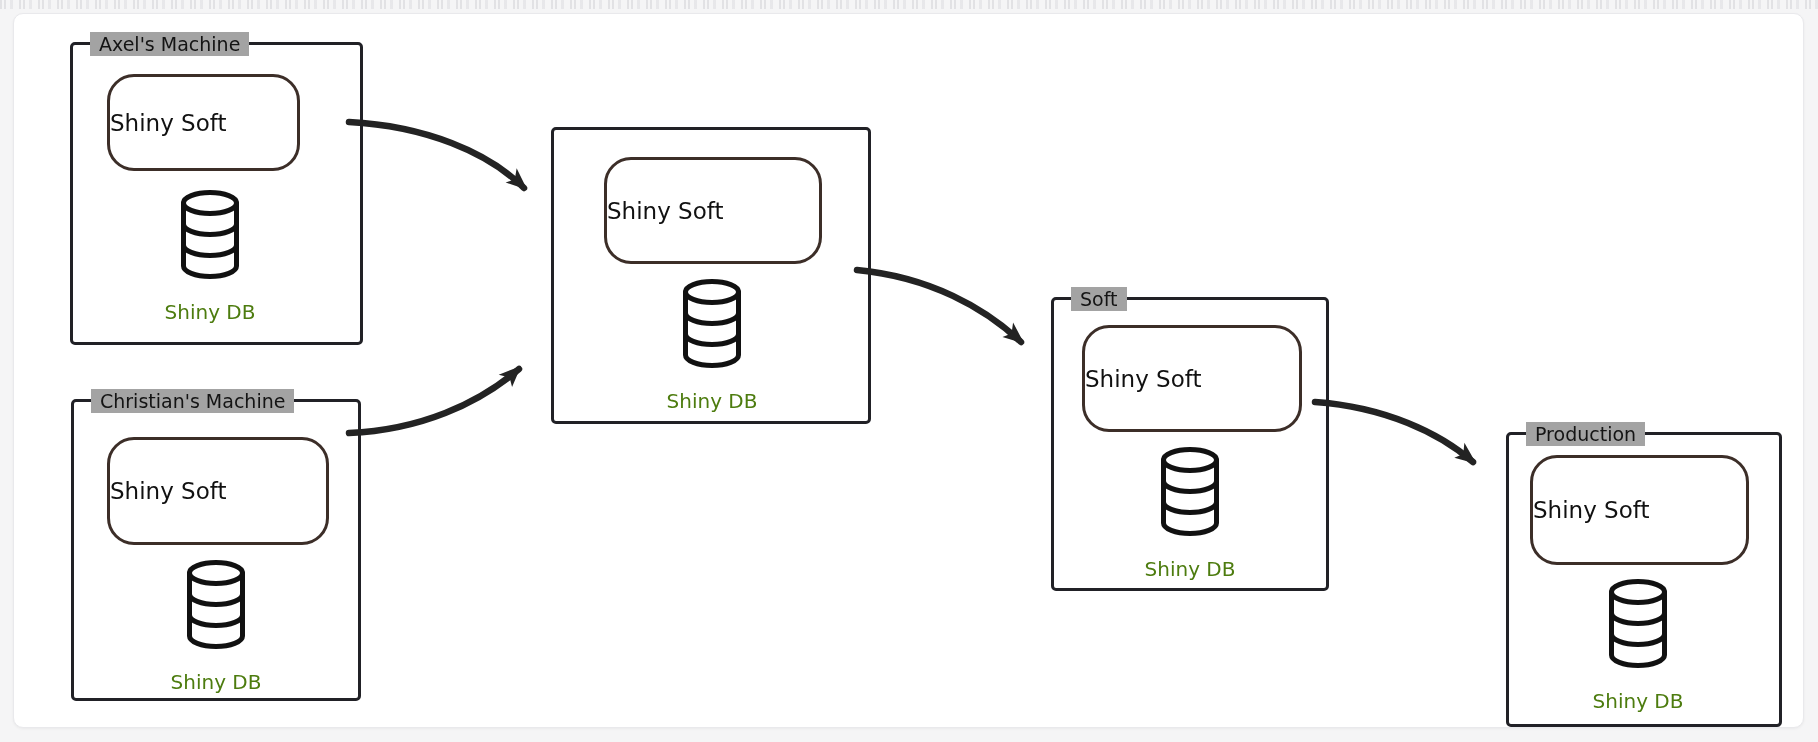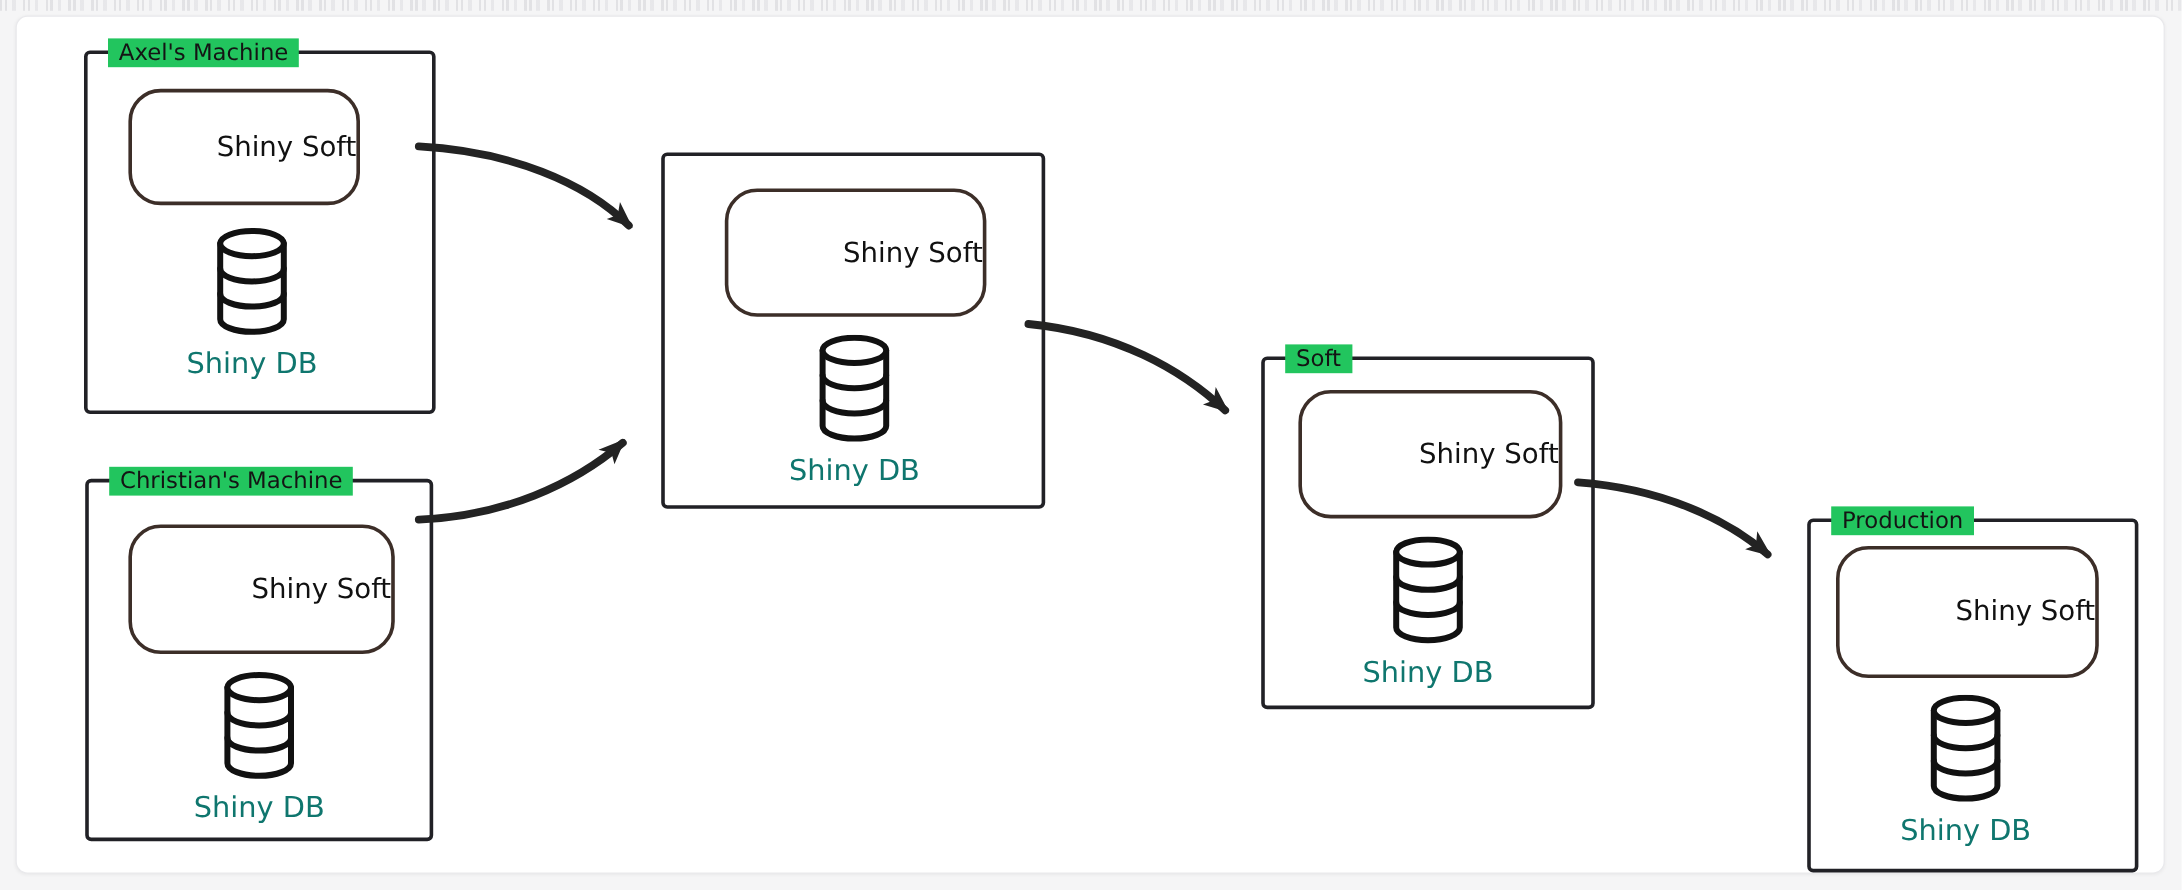--- a/index.html
+++ b/index.html
@@ -31,37 +31,37 @@
 
   .frame {
     position: absolute;
     border: 3px solid #212126;
     border-radius: 5px;
     background: #ffffff;
   }
   .frame-title {
     position: absolute; top: -13px; left: 17px;
     line-height: 24px; font-size: 19px;
-    background: #22c55e; padding: 0 9px;
+    background: #a3a3a3; padding: 0 9px;
     white-space: nowrap; color: #141414;
   }
   .soft {
     position: absolute;
     border: 3.5px solid #3c2e28;
     border-radius: 27px;
     background: #ffffff;
-    display: flex; align-items: center; justify-content: flex-end;
+    display: flex; align-items: center; justify-content: flex-start;
     font-size: 23px; color: #111111;
   }
   .db {
     position: absolute; width: 64px;
     display: flex; flex-direction: column; align-items: center;
   }
   .db svg { display: block; }
-  .db-label { font-size: 24px; color: #0f766e; white-space: nowrap; margin-top: 9px; }
+  .db-label { font-size: 20px; color: #4d7c0f; white-space: nowrap; margin-top: 20px; }
 
   
   #f1 { left: 56px;  top: 28px;  width: 293px; height: 303px; }
   #f1 .soft { left: 34px;  top: 29px; width: 193px; height: 97px; }
   #f1 .db   { left: 105px; top: 145px; }
 
   #f2 { left: 57px;  top: 385px; width: 290px; height: 302px; }
   #f2 .soft { left: 33px;  top: 35px; width: 222px; height: 108px; }
   #f2 .db   { left: 110px; top: 158px; }
 

